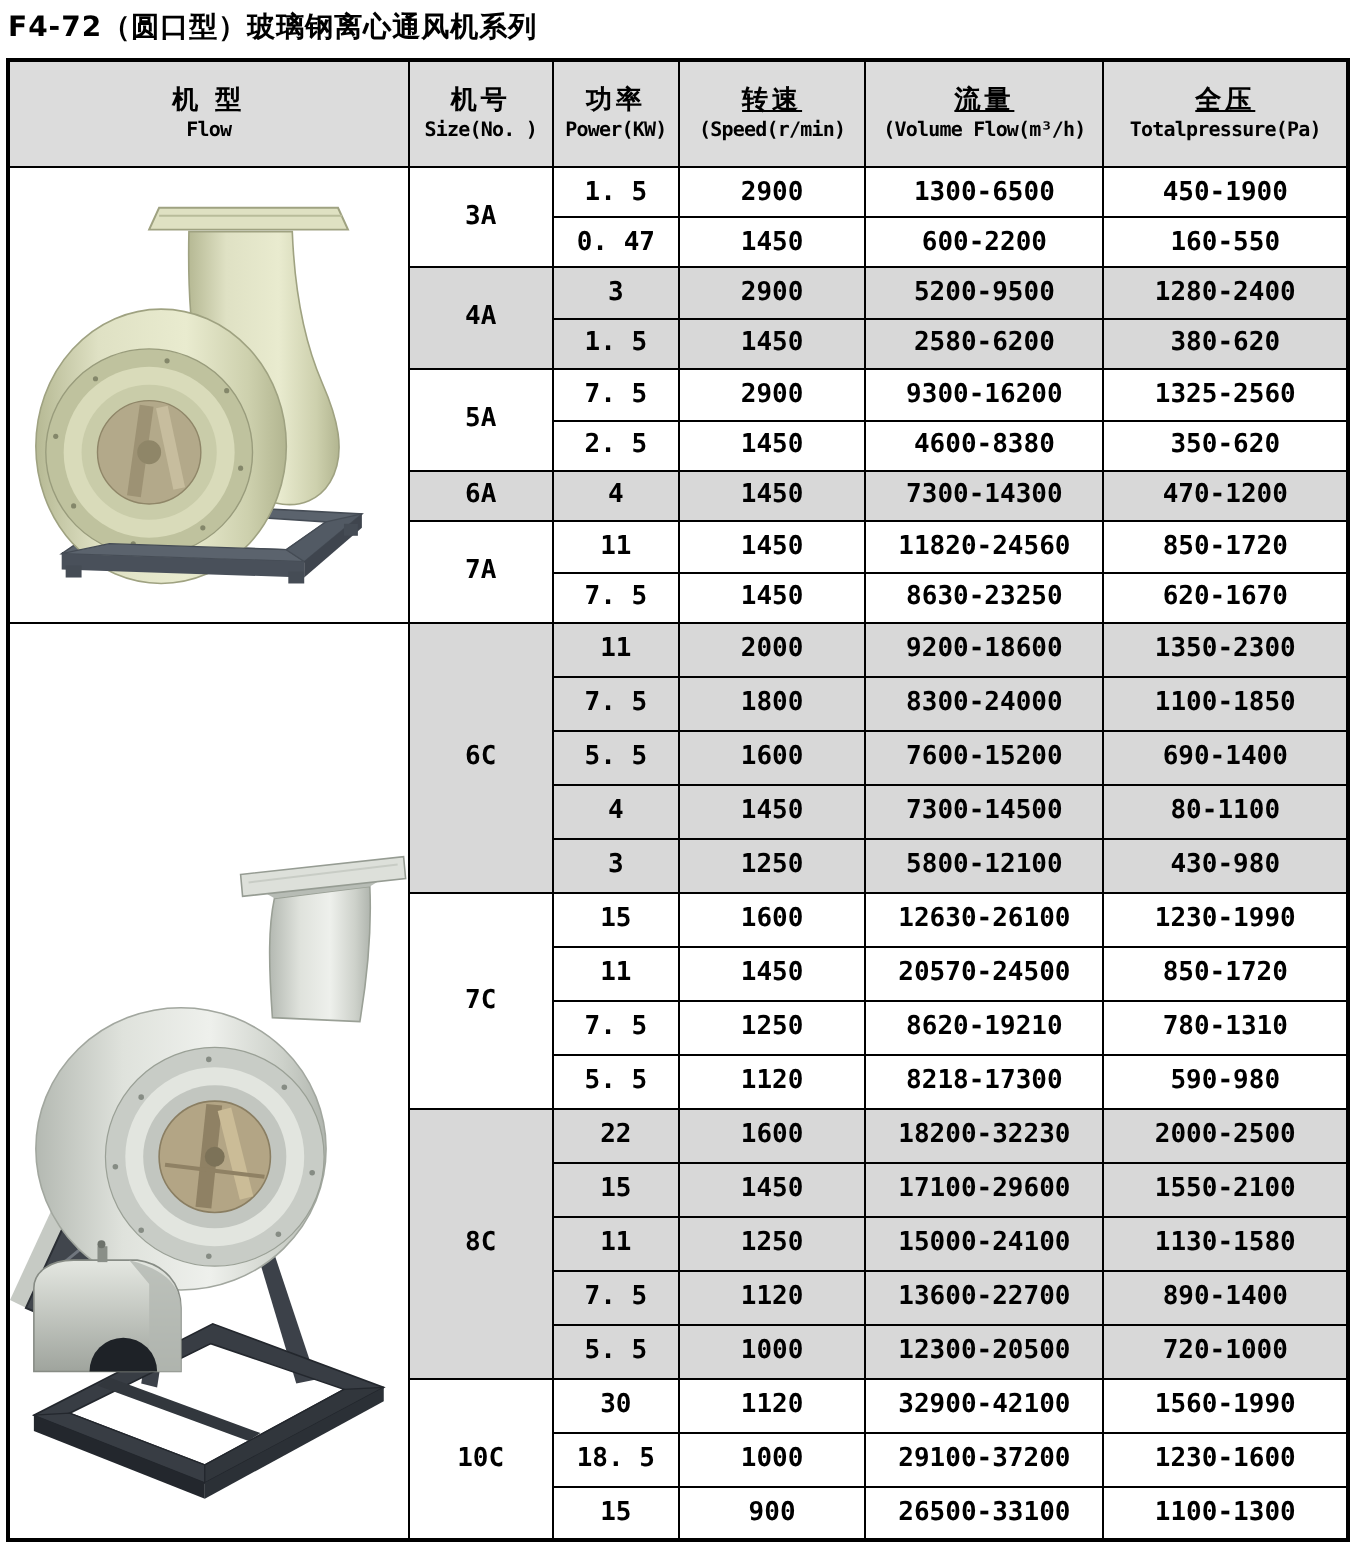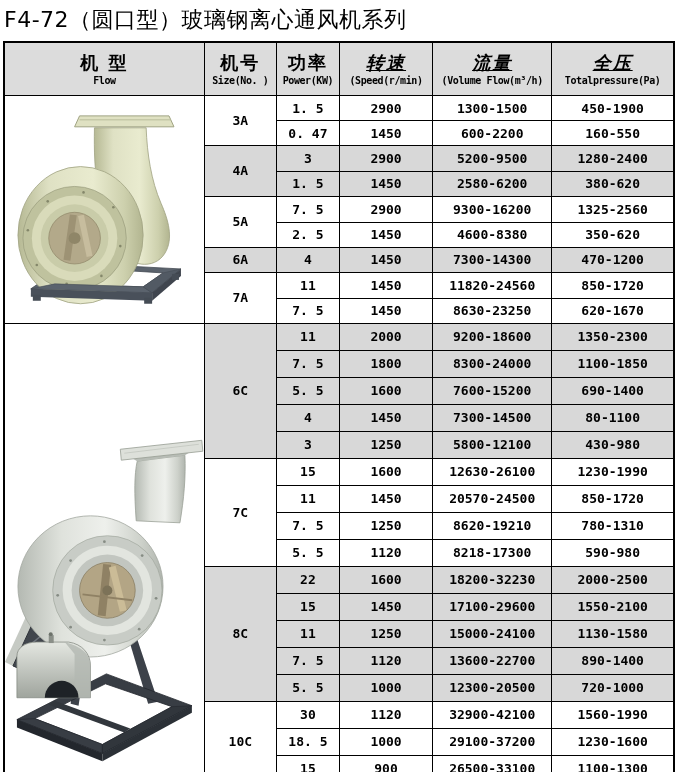--- a/index.html
+++ b/index.html
@@ -1,24 +1,24 @@
 <!DOCTYPE html>
 <html><head>
 <meta charset="utf-8">
 <style>
   html,body { margin:0; padding:0; background:#fff; }
   body { width:678px; font-family:"DejaVu Sans", sans-serif; color:#000; }
   .page { padding:3px 2px 2px 3px; }
-  .title { font-size:22px; font-weight:normal; margin:2px 0 6px 1px; letter-spacing:.5px; }
+  .title { font-size:14px; font-weight:bold; margin:2px 0 6px 1px; letter-spacing:.5px; }
 
   table.spec { border-collapse:collapse; table-layout:fixed; width:672px; border:2px solid #000; }
   table.spec th, table.spec td { border:1px solid #000; padding:0; }
   th { background:#dcdcdc; height:52px; vertical-align:middle; text-align:center; }
-  th .zh { font-size:18px; font-weight:bold; letter-spacing:2px; line-height:1.25; }
-  th .zh.u { text-decoration:underline;font-style:italic; }
+  th .zh { font-size:13px; font-weight:bold; letter-spacing:2px; line-height:1.25; }
+  th .zh.u { text-decoration:underline; }
   th .en { font-size:10px; font-weight:bold; font-family:"DejaVu Sans Mono", monospace; letter-spacing:-0.4px; margin-top:1px; }
 
   td { text-align:center; vertical-align:middle;
        font-family:"DejaVu Sans Mono", monospace; font-weight:bold; font-size:13px; }
   tr.s1 { height:25px; }
   tr.s2 { height:27px; }
   tr.shaded td { background:#d8d8d8; }
   td.img-cell, tr.shaded td.img-cell { background:#fff; padding:0; }
   td.img-cell svg { display:block; width:100%; height:100%; }
 </style>
@@ -105,21 +105,21 @@
     <path d="M26,194 L148,198 L148,206 L26,202 Z" fill="#49505a"></path>
     <path d="M148,198 L177,174 L177,181 L148,206 Z" fill="#3f454e"></path>
     <rect x="28" y="200" width="8" height="6" fill="#454c55"></rect>
     <rect x="140" y="203" width="8" height="6" fill="#454c55"></rect>
     <rect x="168" y="179" width="7" height="6" fill="#454c55"></rect>
   </svg>
 </td>
           <td rowspan="2">3A</td>
           <td>1. 5</td>
           <td>2900</td>
-          <td>1300-1500</td>
+          <td>1300-6500</td>
           <td>450-1900</td>
         </tr>
         <tr class="s1">
           <td>0. 47</td>
           <td>1450</td>
           <td>600-2200</td>
           <td>160-550</td>
         </tr>
         <tr class="s1 shaded">
           <td rowspan="2">4A</td>

